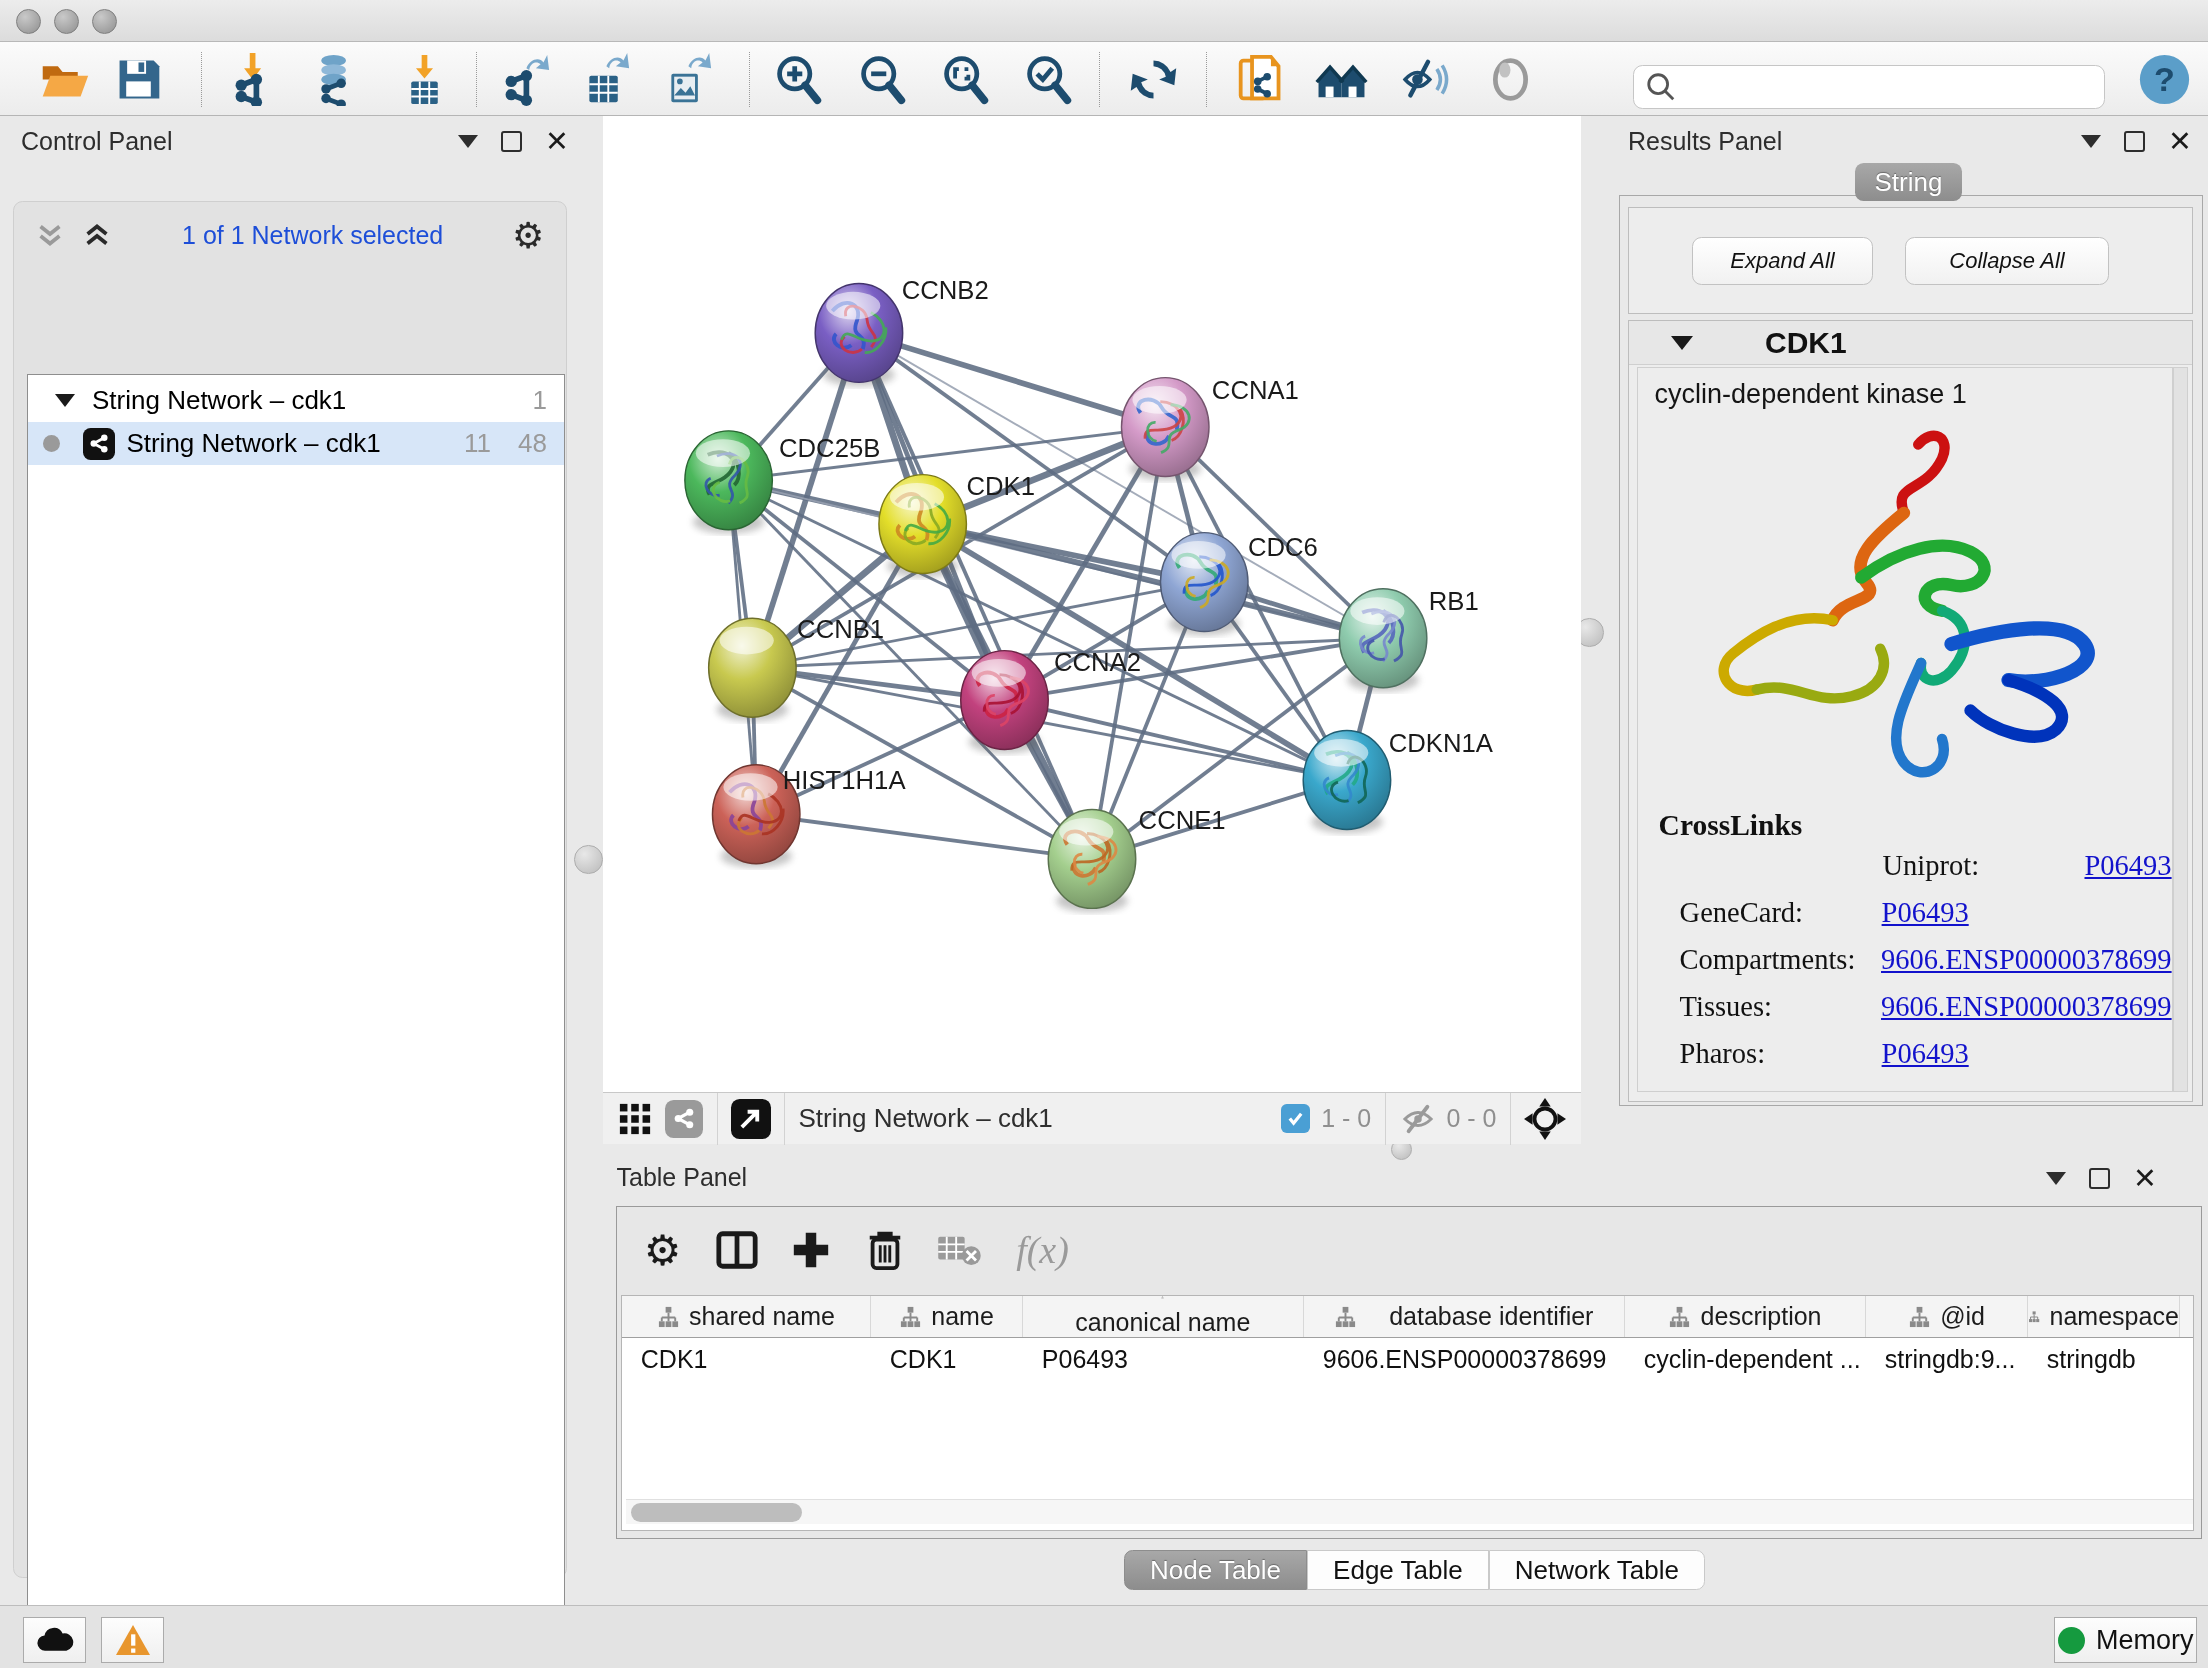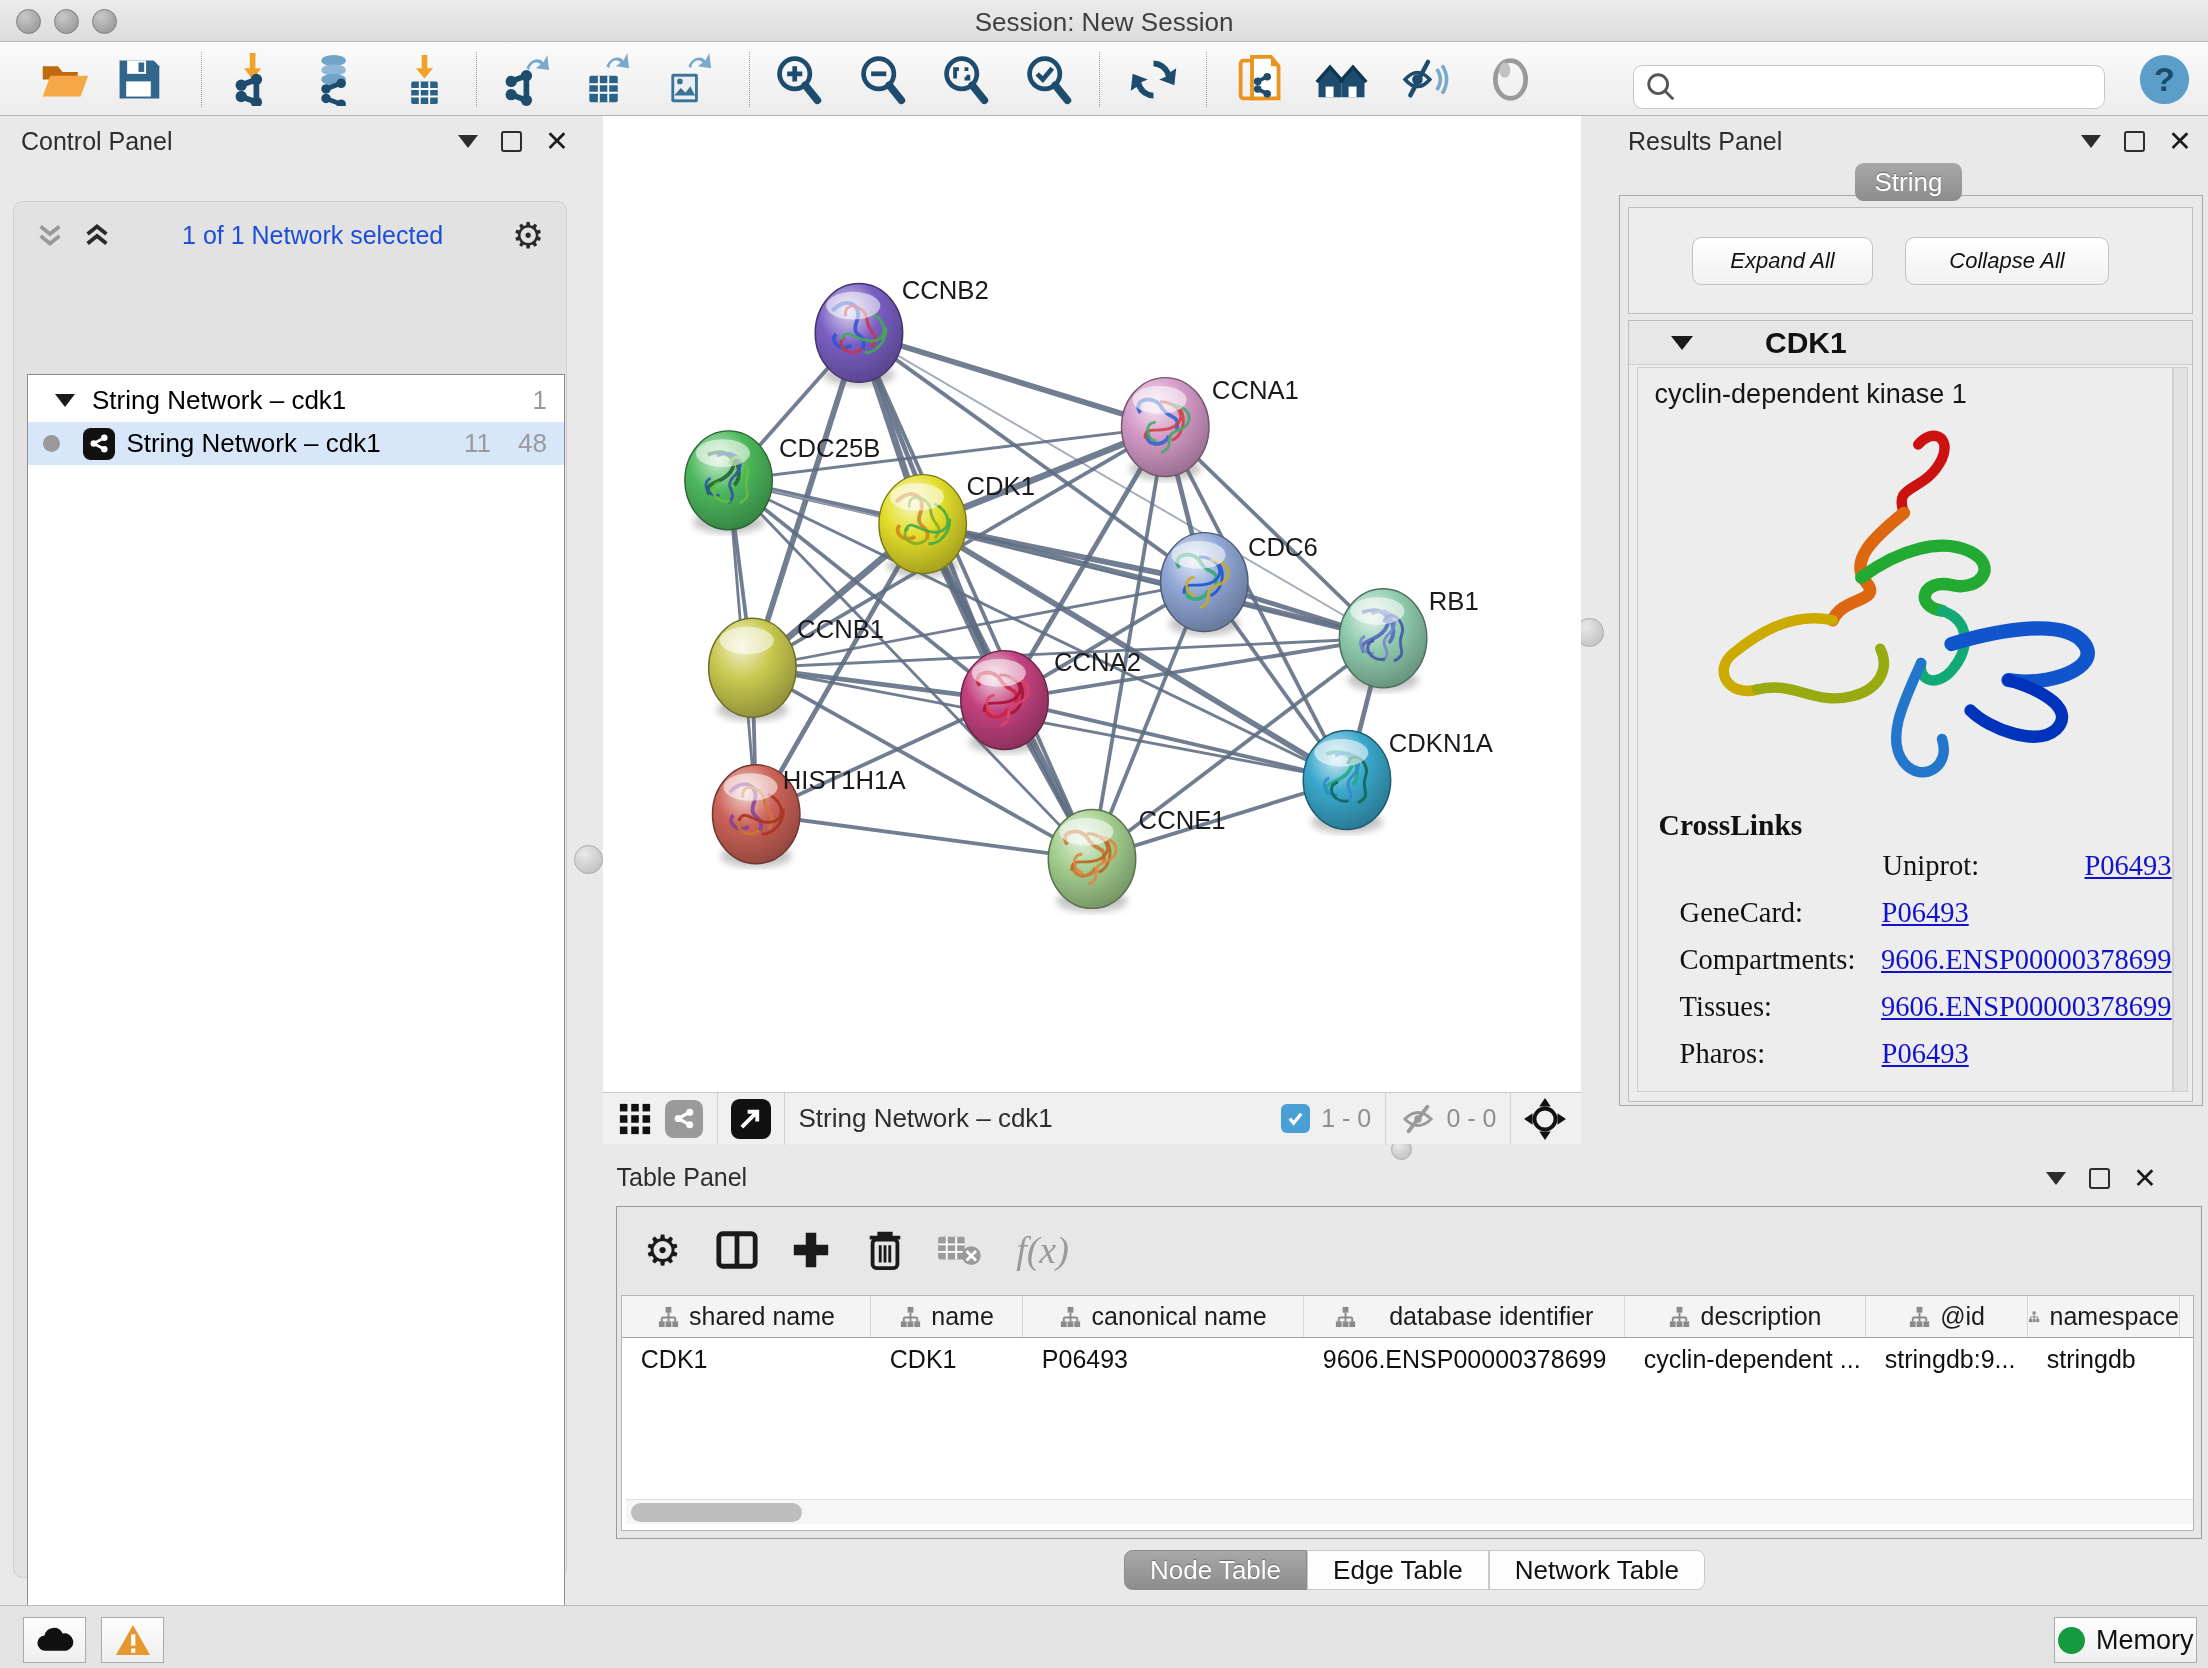--- a/index.html
+++ b/index.html
@@ -99,21 +99,20 @@
 
   .icon-svg { display:block; }
 </style>
 </head>
 <body>
 
 <div class="titlebar">
   <div class="traffic" style="left:16px"></div>
   <div class="traffic" style="left:54px"></div>
   <div class="traffic" style="left:92px"></div>
-  <div class="win-title">Session: New Session</div>
 </div>
 
 <div class="toolbar">
   <div class="tb-icon" style="left:38px">
     <svg class="icon-svg" width="53" height="53" viewBox="0 0 56 56">
       <path d="M5 14 h16 l5 6 h16 v8 H5z" fill="#c06a10"></path>
       <path d="M5 46 L13 24 h40 L45 46z" fill="#f5a845"></path>
     </svg>
   </div>
   <div class="tb-icon" style="left:112px">
@@ -816,21 +815,21 @@
         <div class="tp-hcell" style="width: 152px;">
           <svg width="23" height="23" viewBox="0 0 24 24">
             <rect x="9" y="2" width="6" height="6" fill="#8a8a8a"></rect>
             <path d="M12 8 v5 M5 13 h14 M5 13 v4 M12 13 v4 M19 13 v4" stroke="#8a8a8a" stroke-width="2" fill="none"></path>
             <rect x="2" y="17" width="6" height="6" fill="#8a8a8a"></rect>
             <rect x="9" y="17" width="6" height="6" fill="#8a8a8a"></rect>
             <rect x="16" y="17" width="6" height="6" fill="#8a8a8a"></rect>
           </svg>
           <span>name</span>
         </div>
-        <div class="tp-hcell" style="width: 281px;">
+        <div class="tp-hcell" style="width: 281px; flex-direction: column;">
           <svg width="23" height="23" viewBox="0 0 24 24">
             <rect x="9" y="2" width="6" height="6" fill="#8a8a8a"></rect>
             <path d="M12 8 v5 M5 13 h14 M5 13 v4 M12 13 v4 M19 13 v4" stroke="#8a8a8a" stroke-width="2" fill="none"></path>
             <rect x="2" y="17" width="6" height="6" fill="#8a8a8a"></rect>
             <rect x="9" y="17" width="6" height="6" fill="#8a8a8a"></rect>
             <rect x="16" y="17" width="6" height="6" fill="#8a8a8a"></rect>
           </svg>
           <span>canonical name</span>
         </div>
         <div class="tp-hcell" style="width: 321px; gap: 32px;">

